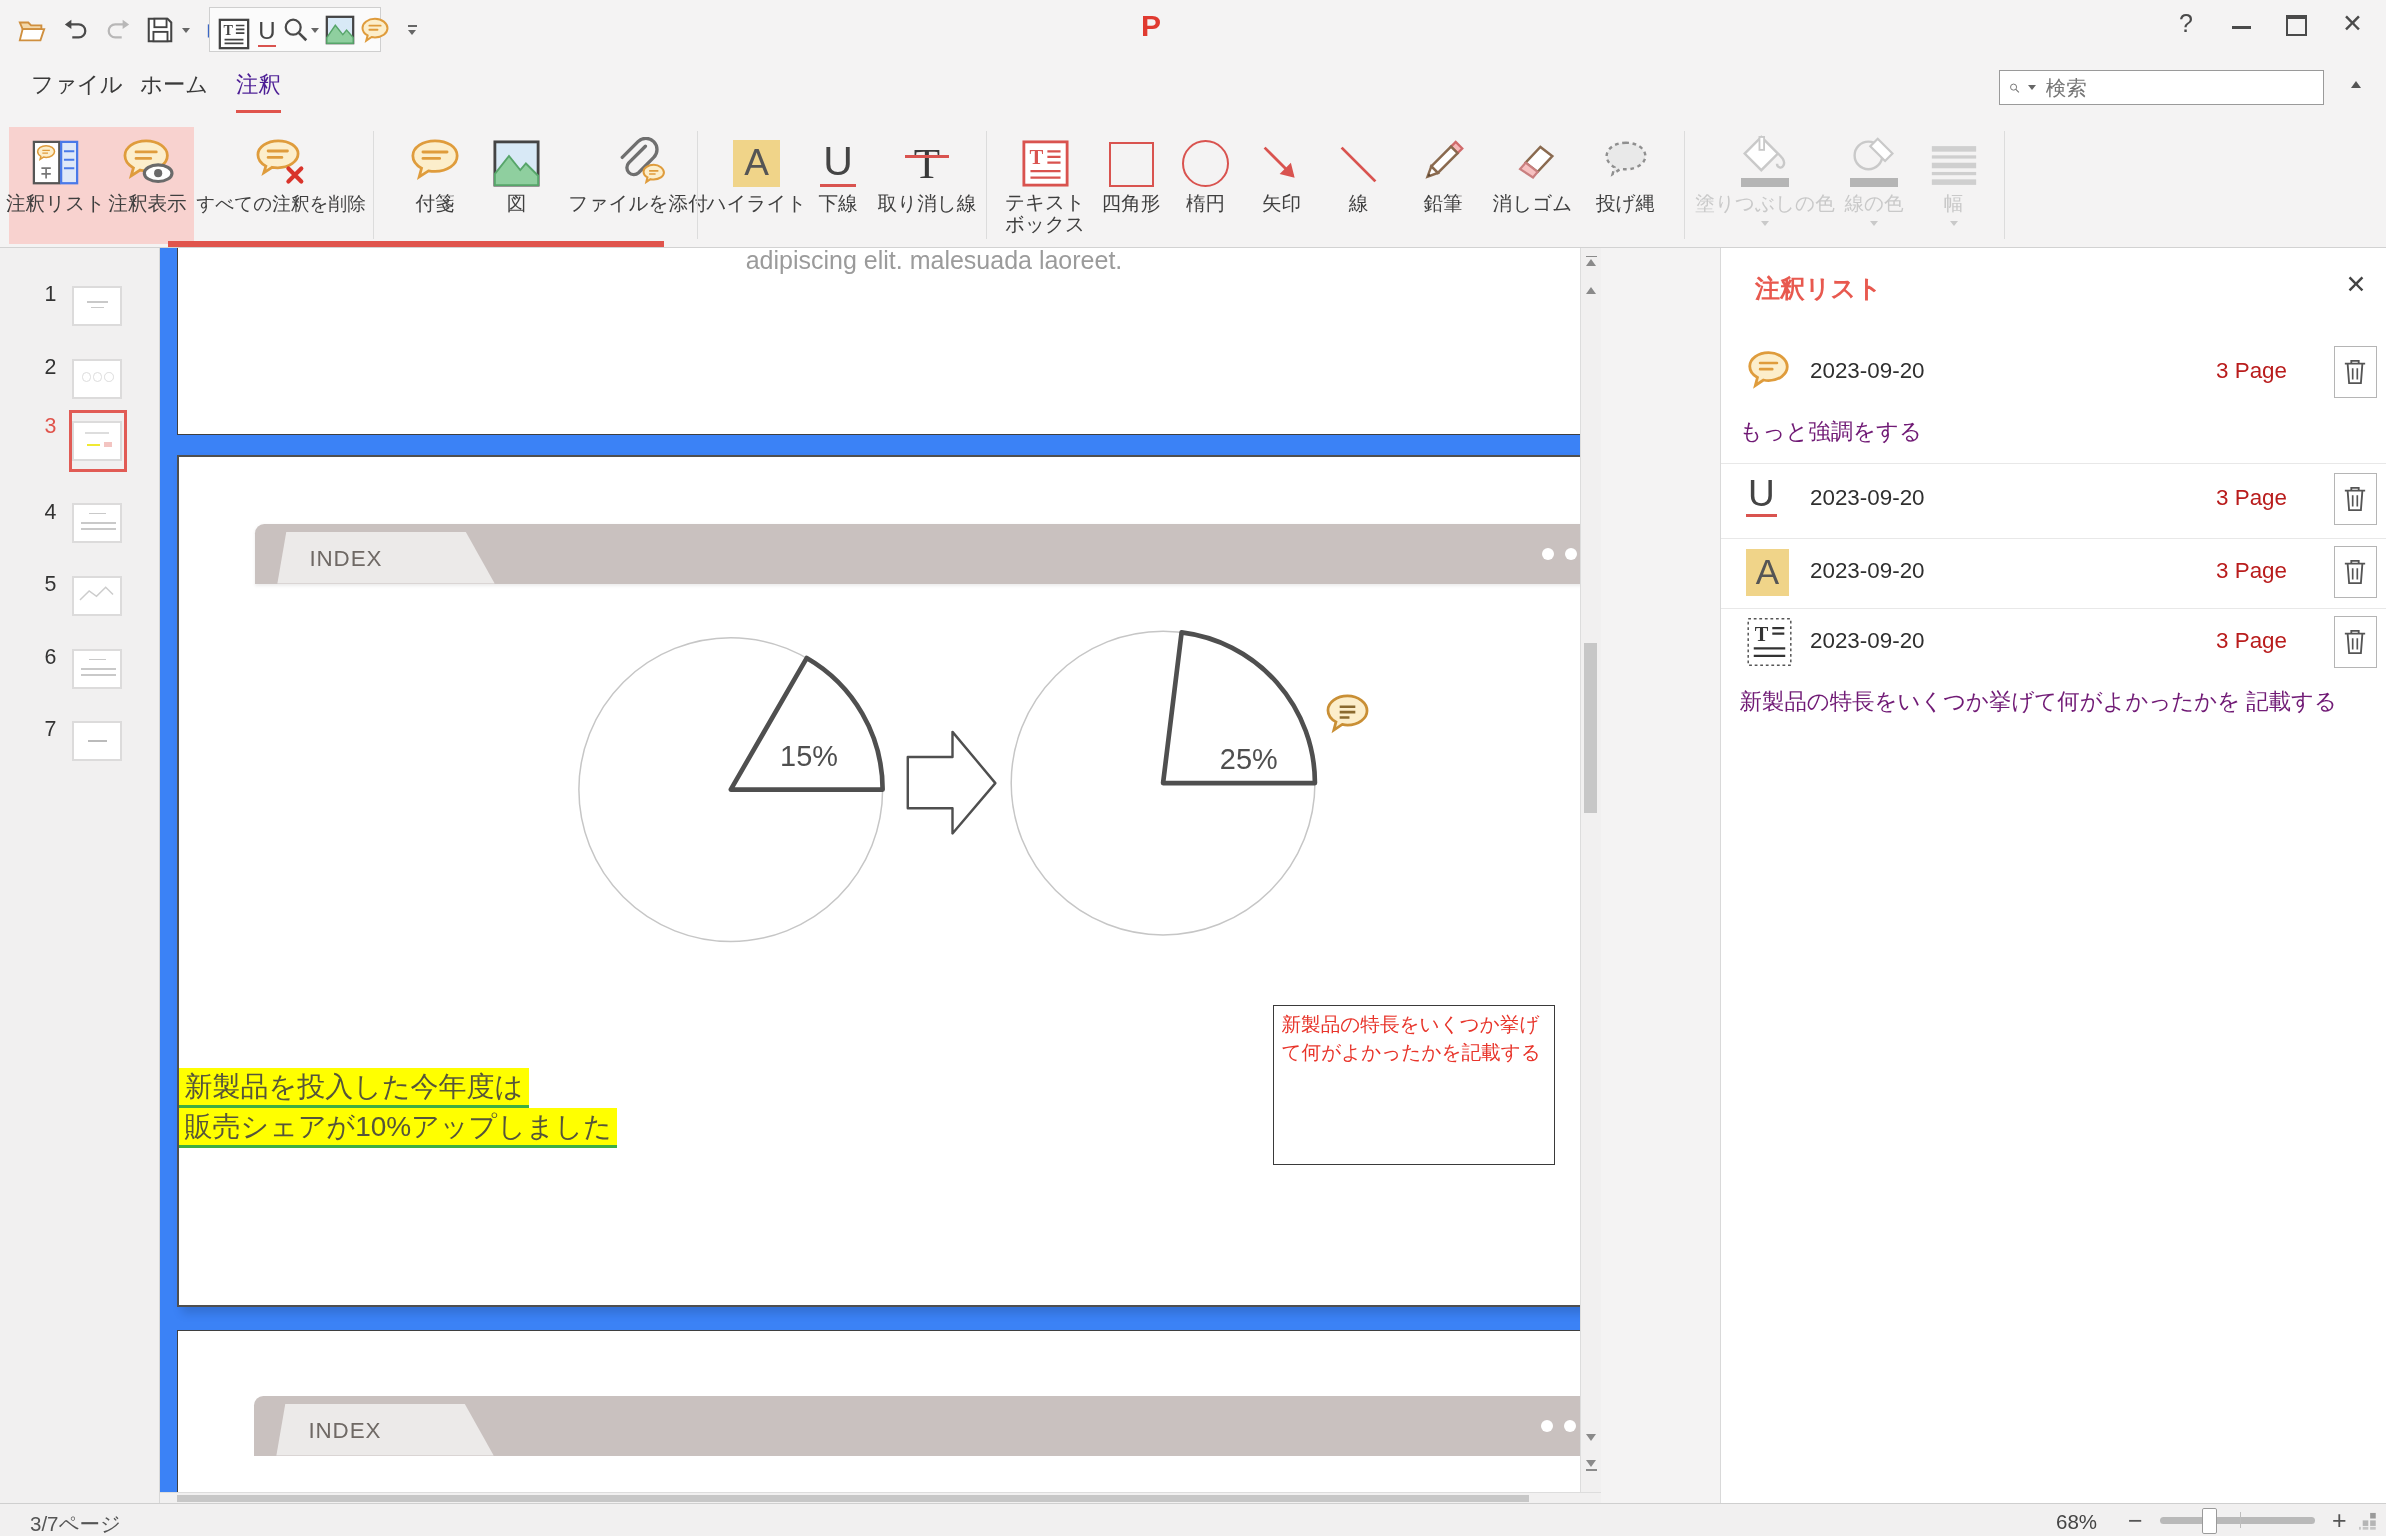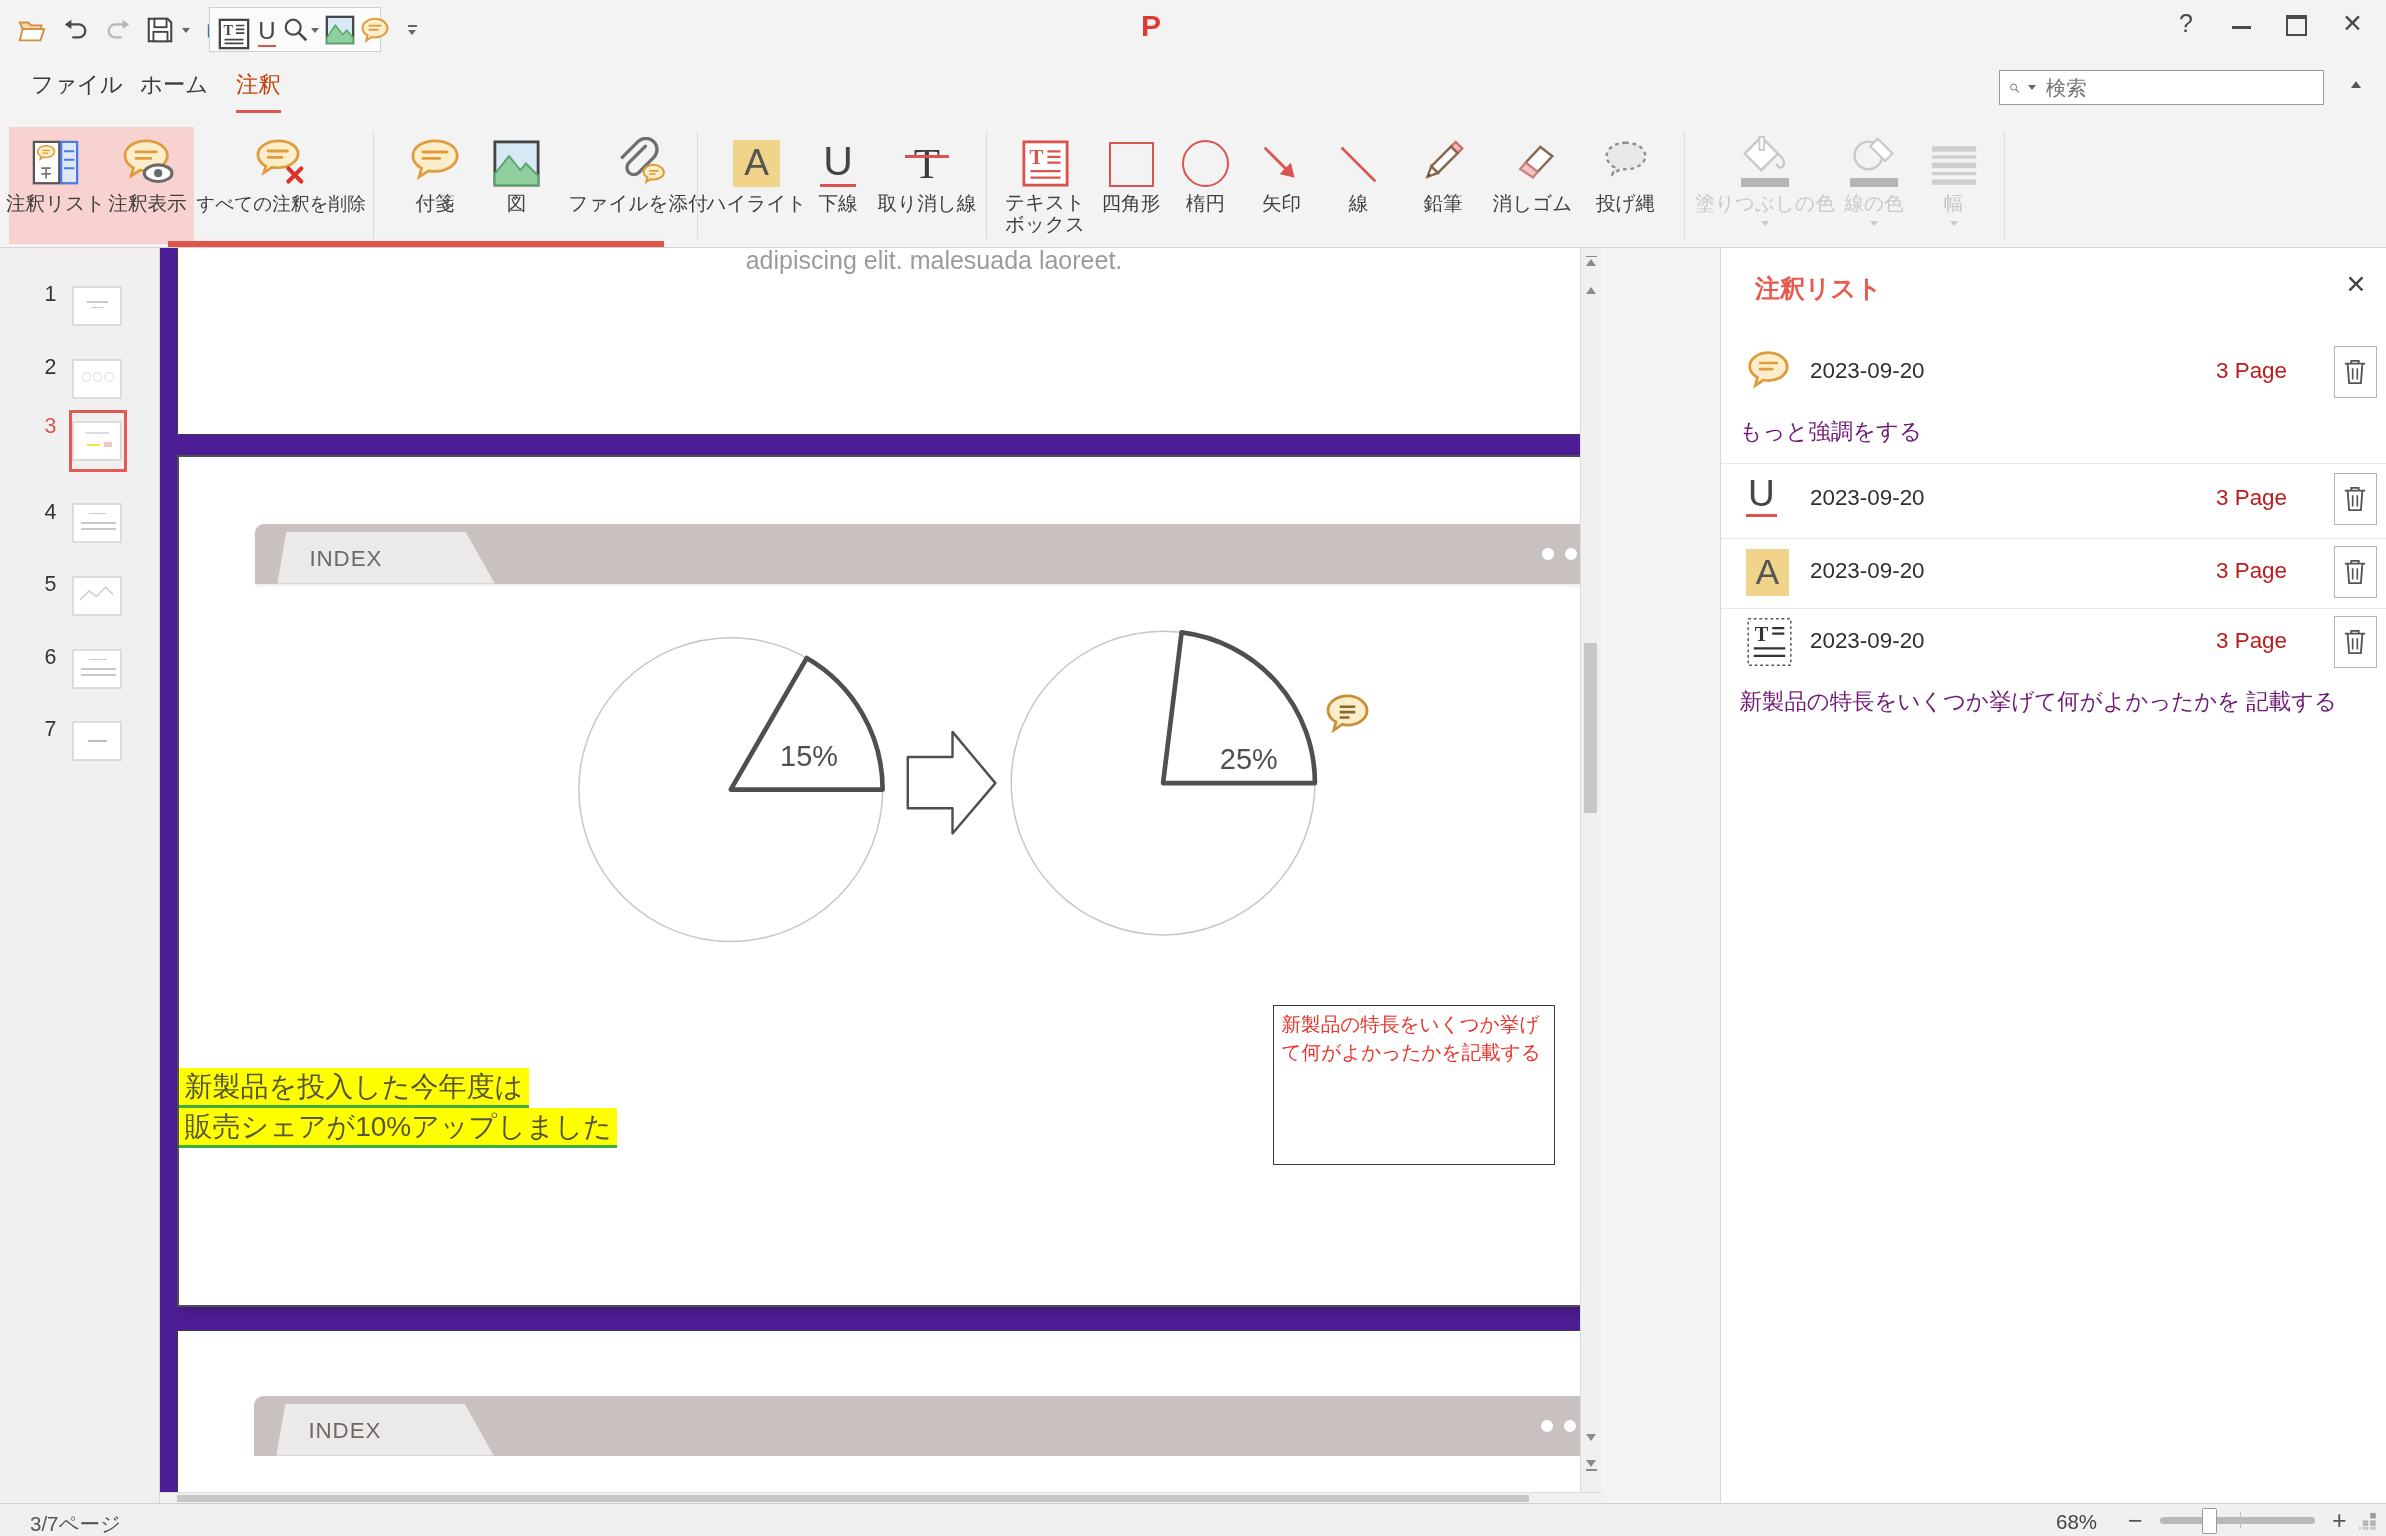--- a/index.html
+++ b/index.html
@@ -10,42 +10,42 @@
   #titlebar{left:0;top:0;width:2387px;height:60px;}
   .qa{position:absolute;top:7.5px;height:45px;display:flex;align-items:center;justify-content:center;}
   .caret{width:0;height:0;border-left:4.7px solid transparent;border-right:4.7px solid transparent;border-top:5.6px solid #666;}
   .caret.dis{border-top-color:#c9c9c9;}
   .qagroup{position:absolute;left:209px;top:6.5px;width:170px;height:43px;background:#fbfbfb;border:0.9px solid #cfcfcf;}
   #logo{left:1141px;top:9.3px;font-size:30px;font-weight:bold;color:#e03a30;}
   .winctl{position:absolute;top:9.3px;font-size:25px;color:#4a4a4a;}
   
   #tabrow{left:0;top:60px;width:2387px;height:54px;}
   .tab{position:absolute;top:0;height:50px;line-height:50px;font-size:22.4px;color:#3a3a3a;}
-  .tab.active{color:#c2410c;border-bottom:3.7px solid #e0544c;}
+  .tab.active{color:#4c1d95;border-bottom:3.7px solid #e0544c;}
   #searchbox{left:1999px;top:10.3px;width:325px;height:35px;background:#fff;border:1.9px solid #9a9a9a;display:flex;align-items:center;gap:7.5px;padding:0 9.3px;box-sizing:border-box;}
   #searchbox input{border:none;outline:none;font-size:20.5px;flex:1;color:#444;background:transparent;font-family:inherit;}
   
   #ribbon{left:0;top:114px;width:2387px;height:134px;border-bottom:1.9px solid #d2d2d2;box-sizing:border-box;}
   .rbtn{position:absolute;top:13px;height:116px;display:flex;flex-direction:column;align-items:center;}
   .ric{height:56px;display:flex;align-items:flex-end;justify-content:center;margin-top:3.7px;}
   .rlb{font-size:19.6px;color:#3f3f3f;line-height:23px;margin-top:5.6px;white-space:nowrap;text-align:center;}
   .rlb.dis{color:#c9c9c9;}
   .rdiv{position:absolute;top:17px;height:108px;width:0.9px;background:#dcdcdc;}
   .pinkband{position:absolute;left:9.3px;top:13px;width:185px;height:117px;background:#f8d2cf;}
   #redline{left:168px;top:241px;width:496px;height:5.6px;background:#e0544c;z-index:5;}
   .ltr{font-weight:normal;}
   
   #main{left:0;top:248px;width:2387px;height:1255px;}
   #thumbpanel{left:0;top:0;width:160px;height:1255px;background:#f1f0f0;border-right:0.9px solid #d8d8d8;box-sizing:border-box;}
   .pnum{position:absolute;left:22.4px;width:34px;text-align:right;font-size:21.4px;color:#333;}
   .pnum.sel{color:#e0544c;}
   .thumb{position:absolute;left:72px;width:50px;height:40px;background:#fff;border:2.8px solid #dcdbdb;box-sizing:border-box;overflow:hidden;}
   .selbox{position:absolute;left:69px;width:58px;height:62px;border:3.7px solid #e15b55;box-sizing:border-box;}
   .tline{position:absolute;height:1.9px;background:#c9c9c9;}
-  #canvas{left:160px;top:0;width:1441px;height:1255px;background:#4c1d95;overflow:hidden;}
+  #canvas{left:160px;top:0;width:1441px;height:1255px;background:#3b82f6;overflow:hidden;}
   .slide{position:absolute;left:17px;width:1512px;background:#fff;}
   .chromebar{position:absolute;left:76px;width:1366px;height:60px;background:#c9c1bf;border-radius:9.3px 9.3px 0 0;}
   .chrometab{position:absolute;left:22.4px;top:7.5px;width:224px;height:52px;background:#eceae9;
              clip-path:polygon(4% 0,84% 0,97% 100%,0 100%);font-size:22.4px;color:#6f6965;
              line-height:54px;padding-left:32px;box-sizing:border-box;letter-spacing:0.9px;}
   .dots{position:absolute;right:20.5px;top:24px;display:flex;gap:11.2px;}
   .dots div{width:12px;height:12px;border-radius:50%;background:#fff;}
   .hl-line{display:inline-block;background:#ffff00;color:#55553a;font-size:28px;line-height:35px;
            padding:0.9px 5.6px;border-bottom:3.7px solid #3dae41;}
   #notebox{left:1094px;top:548px;width:282px;height:160px;border:1.9px solid #3a3a3a;box-sizing:border-box;

